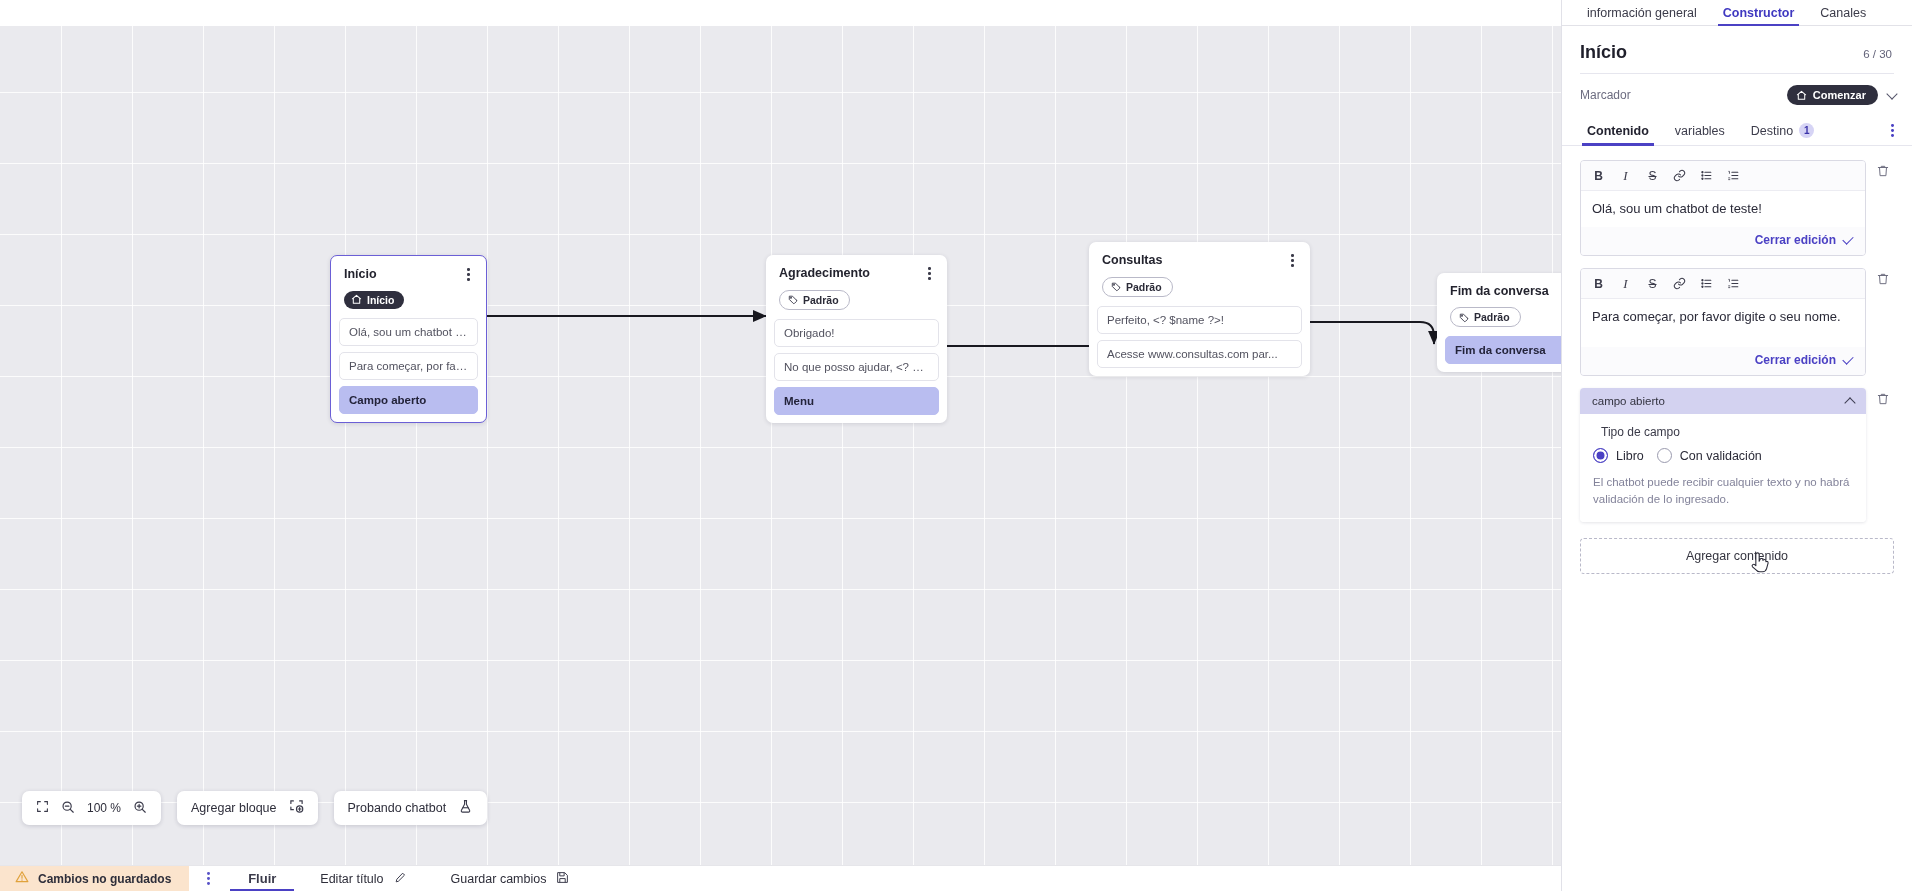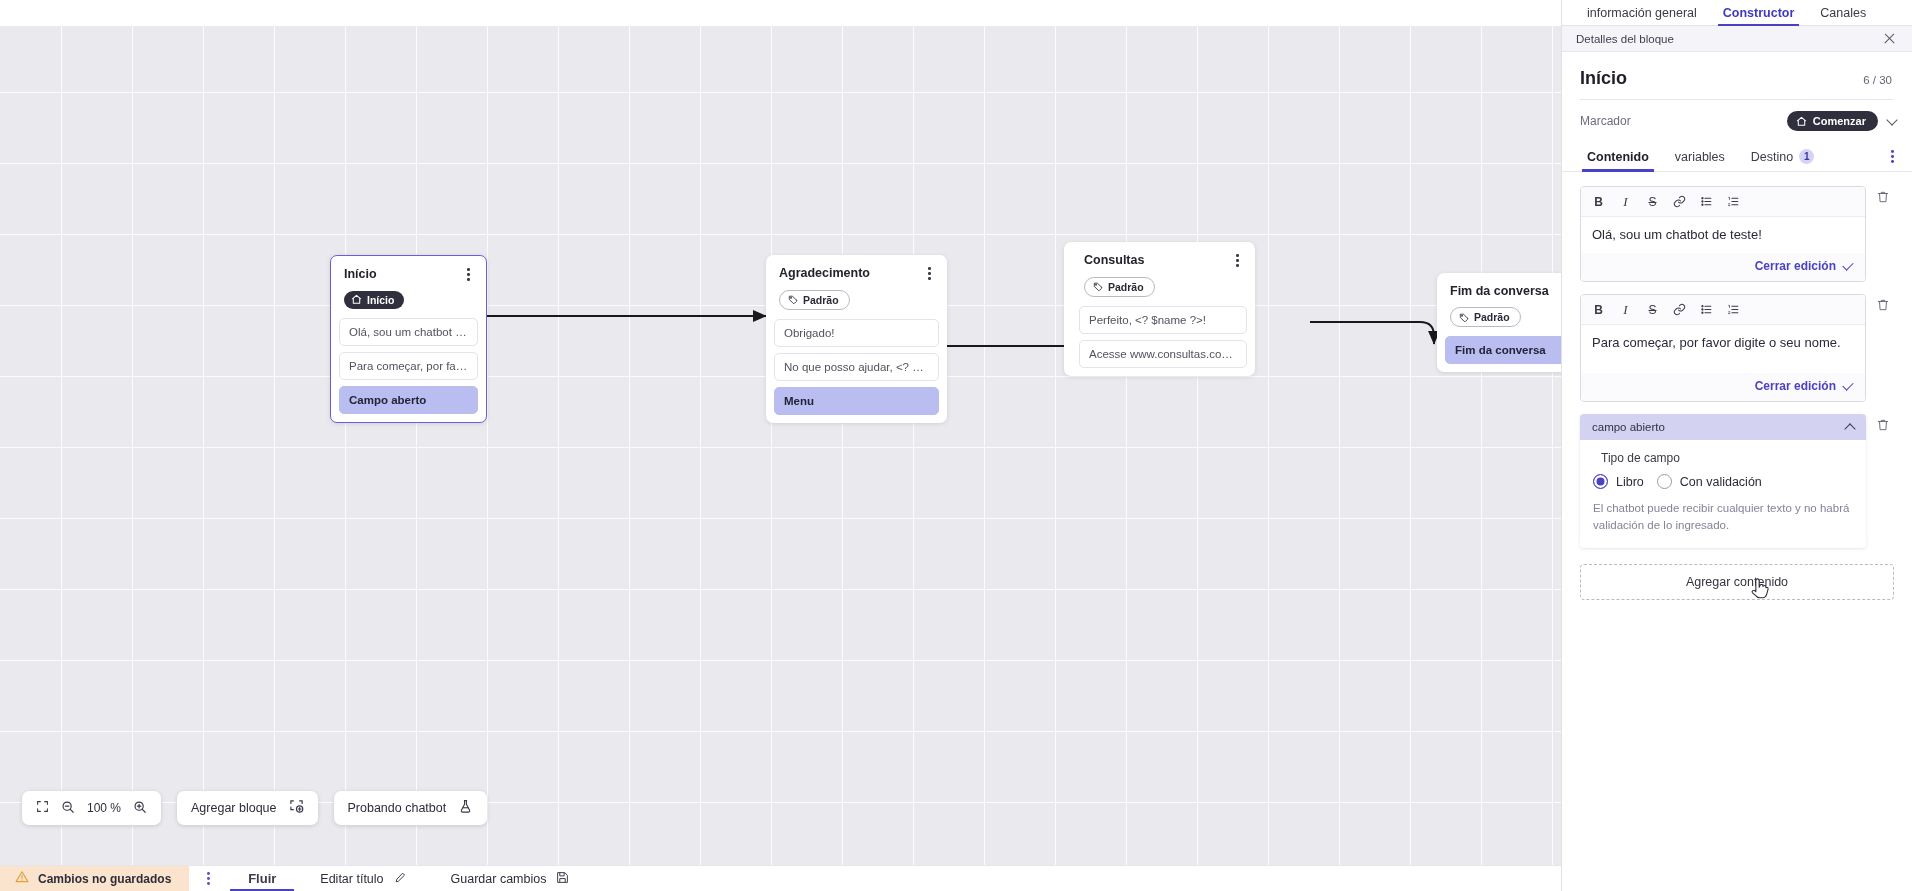--- a/index.html
+++ b/index.html
@@ -305,21 +305,21 @@
           <span>Padrão</span>
         </span>
       </div>
       <div class="node-body">
         <div class="msg">Obrigado!</div>
         <div class="msg">No que posso ajudar, &lt;? $name ...</div>
         <div class="msg action">Menu</div>
       </div>
     </div>
 
-    <div class="node" style="left:1064px; top:216px; width:191px;padding-left:7px;">
+    <div class="node" style="left:1089px; top:216px; width:221px;">
       <div class="node-head">
         <div class="node-title-row">
           <span class="node-title">Consultas</span>
           <span class="kebab">
               <i></i>
               <i></i>
               <i></i>
             </span>
         </div>
         <span class="tag light">
@@ -441,24 +441,20 @@
         <span>información general</span>
       </div>
       <div class="ptab active">
         <span>Constructor</span>
       </div>
       <div class="ptab">
         <span>Canales</span>
       </div>
     </div>
 
-    <div class="panel-subhead">
-      <span class="panel-subhead-title">Detalles del bloque</span>
-      <span class="close-x"></span>
-    </div>
 
     <div class="panel-title-row">
       <span class="panel-title">Início</span>
       <span class="panel-counter">6 / 30</span>
     </div>
     <div class="panel-divider"></div>
 
     <div class="marcador-row">
       <span class="marcador-label">Marcador</span>
       <span class="marcador-right">

